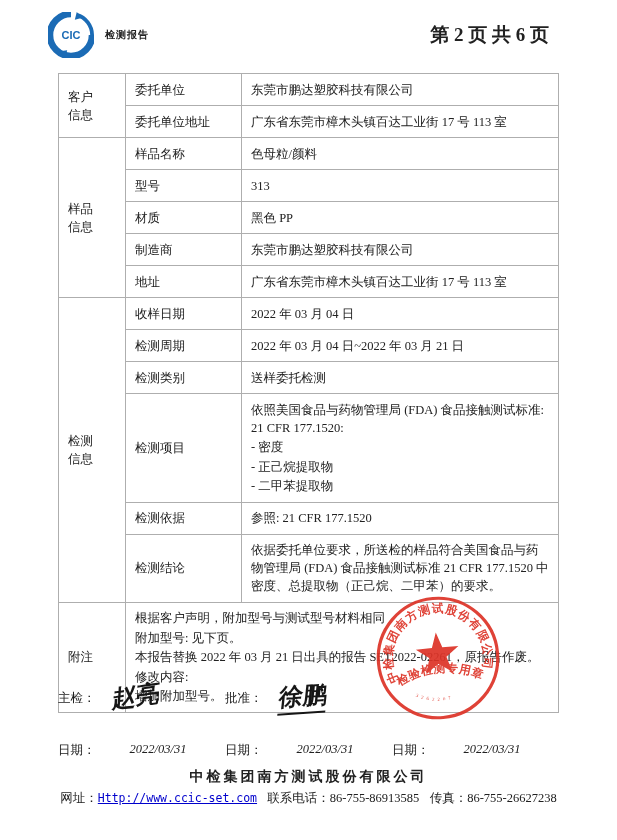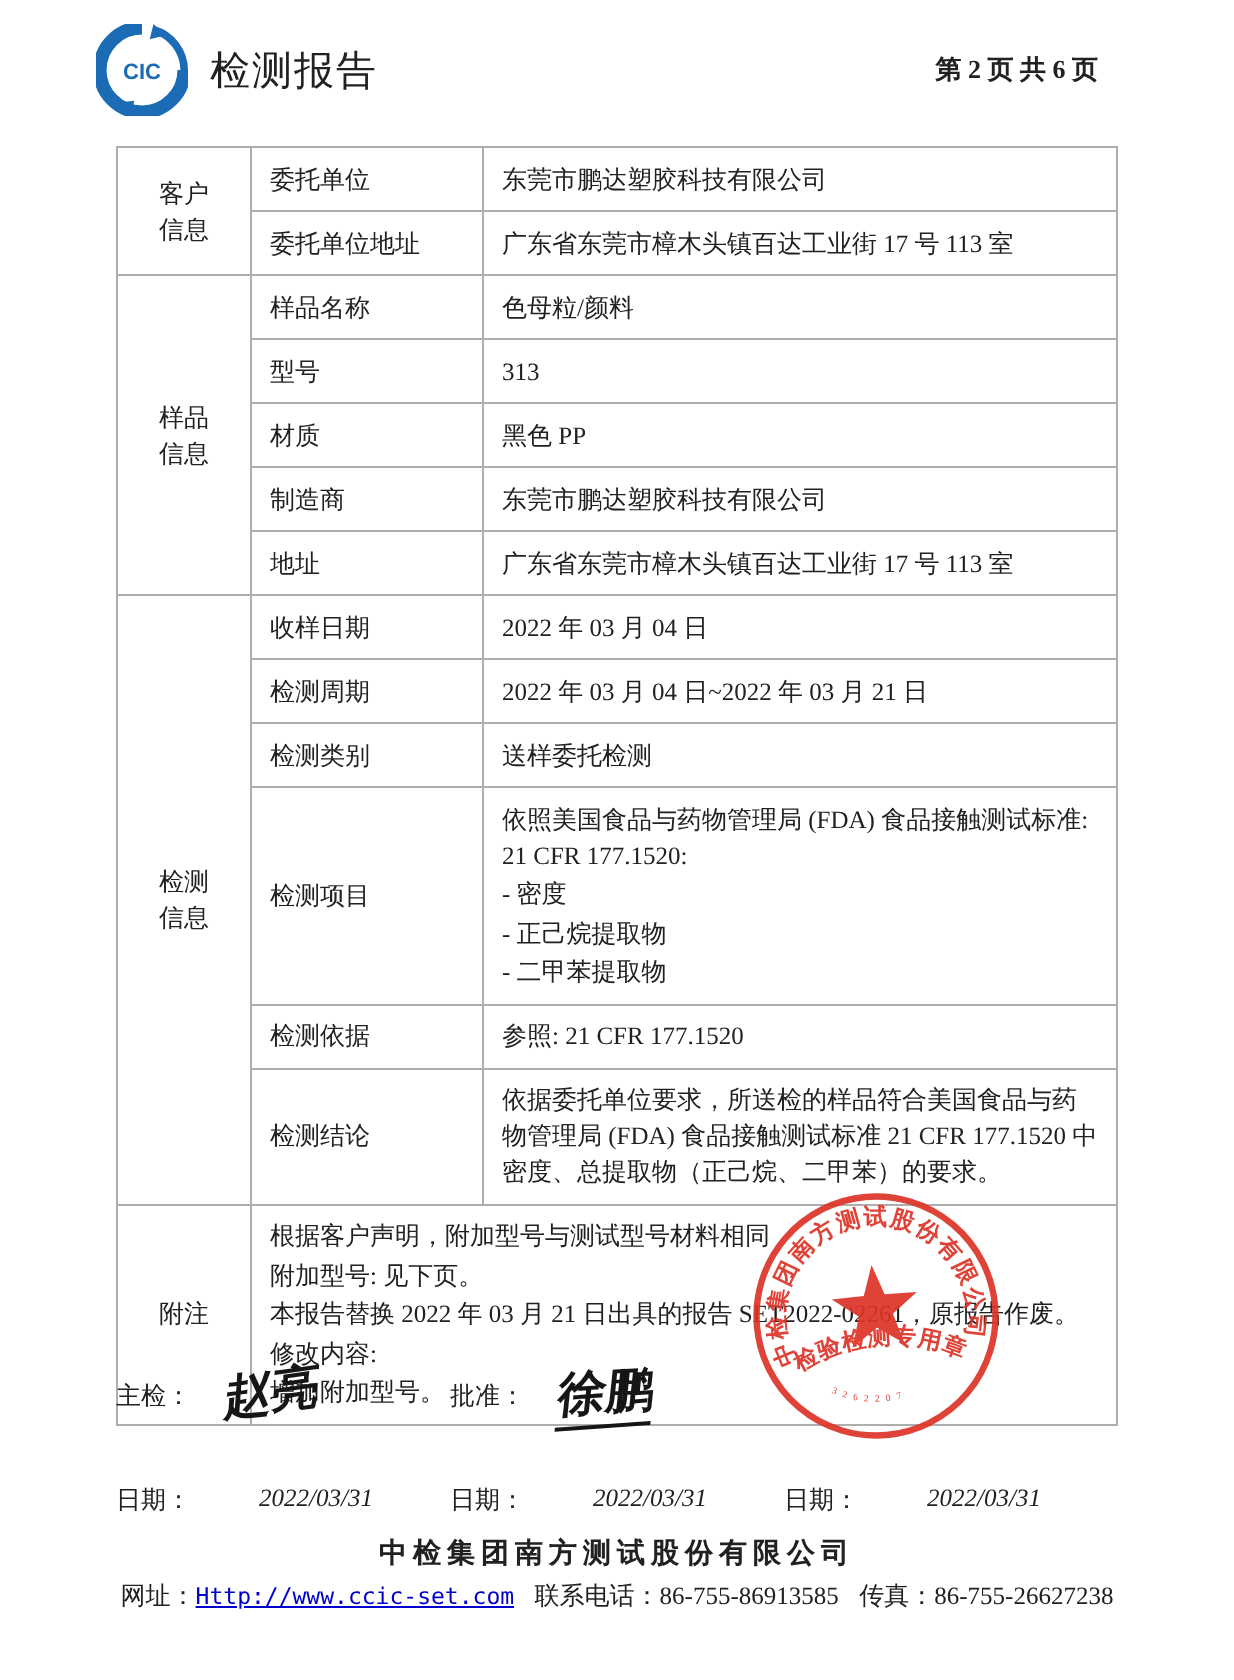--- a/index.html
+++ b/index.html
@@ -3,32 +3,32 @@
 <meta charset="utf-8">
 <style>
   html,body{margin:0;padding:0;}
   body{
     width:617px;height:840px;position:relative;background:#ffffff;
     font-family:"Liberation Serif","DejaVu Serif",serif;color:#212121;overflow:hidden;
   }
   
   .header{position:absolute;left:48px;top:12px;width:501px;display:flex;align-items:center;}
   .logo{width:46px;height:46px;flex:0 0 46px;}
-  .report-title{margin-left:11px;font-size:20px;font-weight:normal;letter-spacing:1px;}
+  .report-title{margin-left:11px;font-size:10px;font-weight:bold;letter-spacing:1px;}
   .report-no{margin-left:62px;font-size:13.5px;font-weight:bold;white-space:nowrap;}
-  .page-info{margin-left:auto;font-size:13px;font-weight:bold;white-space:nowrap;}
+  .page-info{margin-left:auto;font-size:19px;font-weight:bold;white-space:nowrap;}
   
   table.report{
     position:absolute;left:58px;top:73px;width:501px;border-collapse:collapse;table-layout:fixed;
   }
   table.report td{
     border:1px solid #aeaeae;font-size:12.5px;line-height:1.44;color:#212121;
     padding:5px 9px;vertical-align:middle;word-break:break-all;
   }
-  td.gcell{width:48px;text-align:center;padding:5px 3px;line-height:1.7;}
+  td.gcell{width:48px;padding:5px 3px;line-height:1.7;}
   td.lcell{width:97px;}
   td.vcell div{margin:1.5px 0;}
   
   .stamp{position:absolute;left:374px;top:594px;width:128px;height:128px;z-index:2;
          transform:rotate(-5deg);opacity:.92;pointer-events:none;}
   
   .sign-row{position:absolute;left:58px;top:690px;width:501px;display:flex;z-index:3;}
   .sign-block{width:167px;display:flex;align-items:flex-start;}
   .sign-label{font-size:12.5px;white-space:nowrap;}
   .sig-text{display:inline-block;margin-left:16px;margin-top:-10px;font-size:24px;font-weight:bold;

